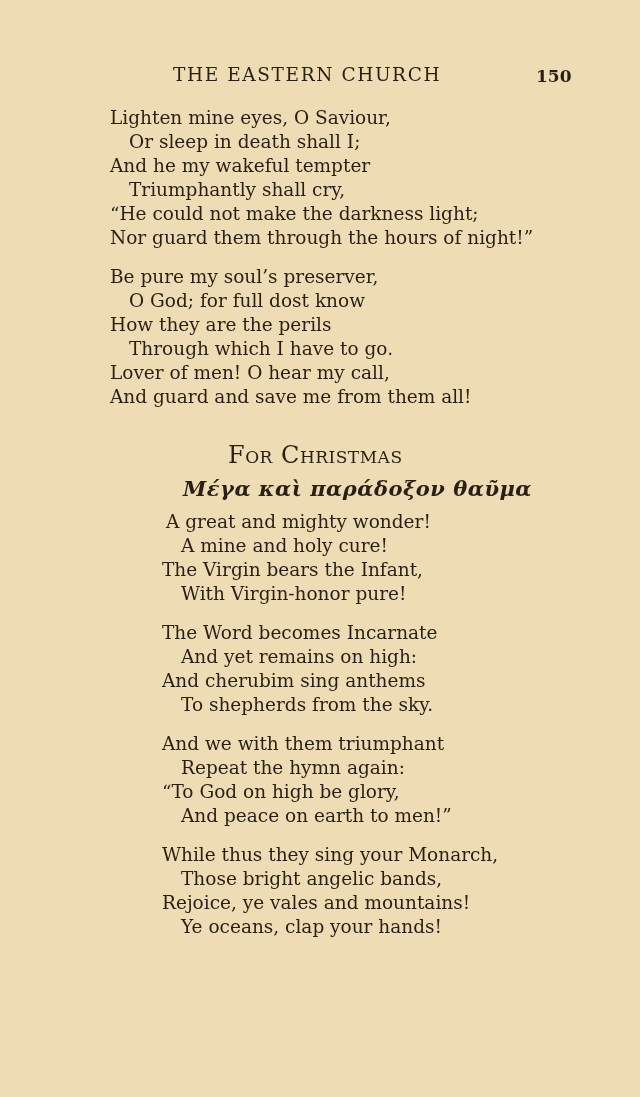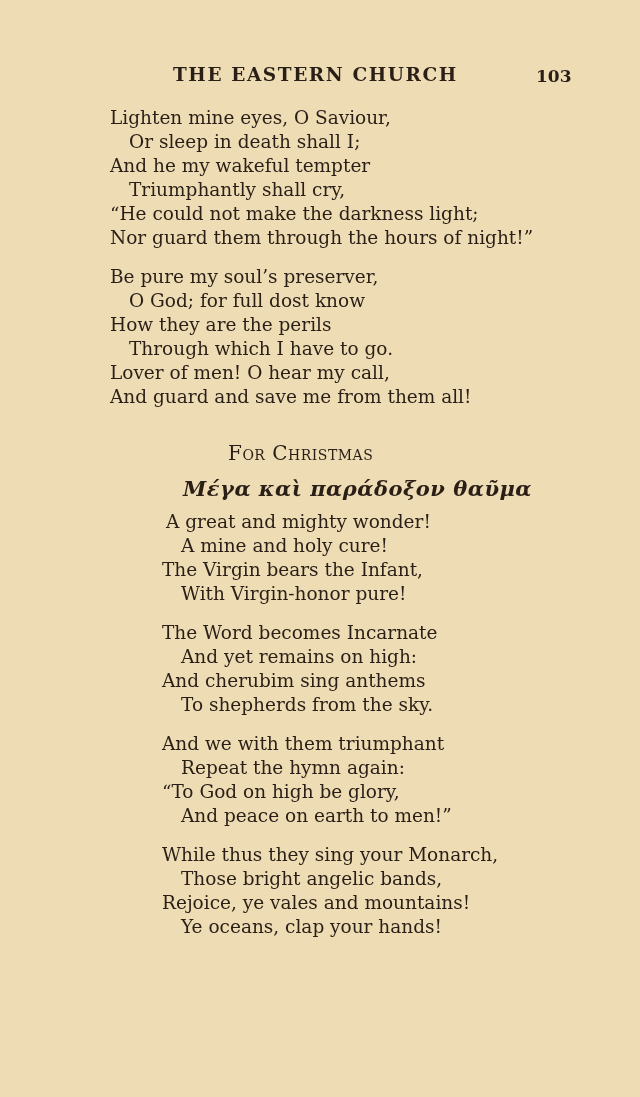--- a/index.html
+++ b/index.html
@@ -1,30 +1,30 @@
 <!DOCTYPE html>
 <html><head>
 <meta charset="utf-8">
 <style>
   html, body { margin:0; padding:0; }
   body { width:640px; height:1097px; background:#eedcb4; position:relative; overflow:hidden;
          font-family:"DejaVu Serif", serif; color:#2a1f17; }
   .header { position:absolute; top:64px; left:0; width:640px; height:30px; }
-  .running-title { position:absolute; left:173px; top:0; font-size:18.5px; font-weight:bold; letter-spacing:1.6px; }
+  .running-title { position:absolute; left:173px; top:0; font-size:18.5px; font-weight:normal; letter-spacing:1.6px; }
   .page-num { position:absolute; left:536px; top:2px; font-size:17px; font-weight:bold; }
   .line { position:absolute; font-size:18.5px; white-space:nowrap; line-height:24px;margin-left:7px; }
-  .title { position:absolute; left:228px; top:441px; font-size:20px; font-variant:small-caps; letter-spacing:0.5px; }
+  .title { position:absolute; left:228px; top:441px; font-size:24px; font-variant:small-caps; letter-spacing:0.5px; }
   .greek { position:absolute; left:183px; top:476px; font-size:21px; font-style:italic; font-weight:bold; letter-spacing:0.5px; }
 </style>
 </head>
 <body>
 
 <div class="header">
   <span class="running-title">THE EASTERN CHURCH</span>
-  <span class="page-num">103</span>
+  <span class="page-num">150</span>
 </div>
 
 <div class="line" style="left:103px;top:106px">Lighten mine eyes, O Saviour,</div>
 <div class="line" style="left:122px;top:130px">Or sleep in death shall I;</div>
 <div class="line" style="left:103px;top:154px">And he my wakeful tempter</div>
 <div class="line" style="left:122px;top:178px">Triumphantly shall cry,</div>
 <div class="line" style="left:103px;top:202px">“He could not make the darkness light;</div>
 <div class="line" style="left:103px;top:226px">Nor guard them through the hours of night!”</div>
 
 <div class="line" style="left:103px;top:265px">Be pure my soul’s preserver,</div>

